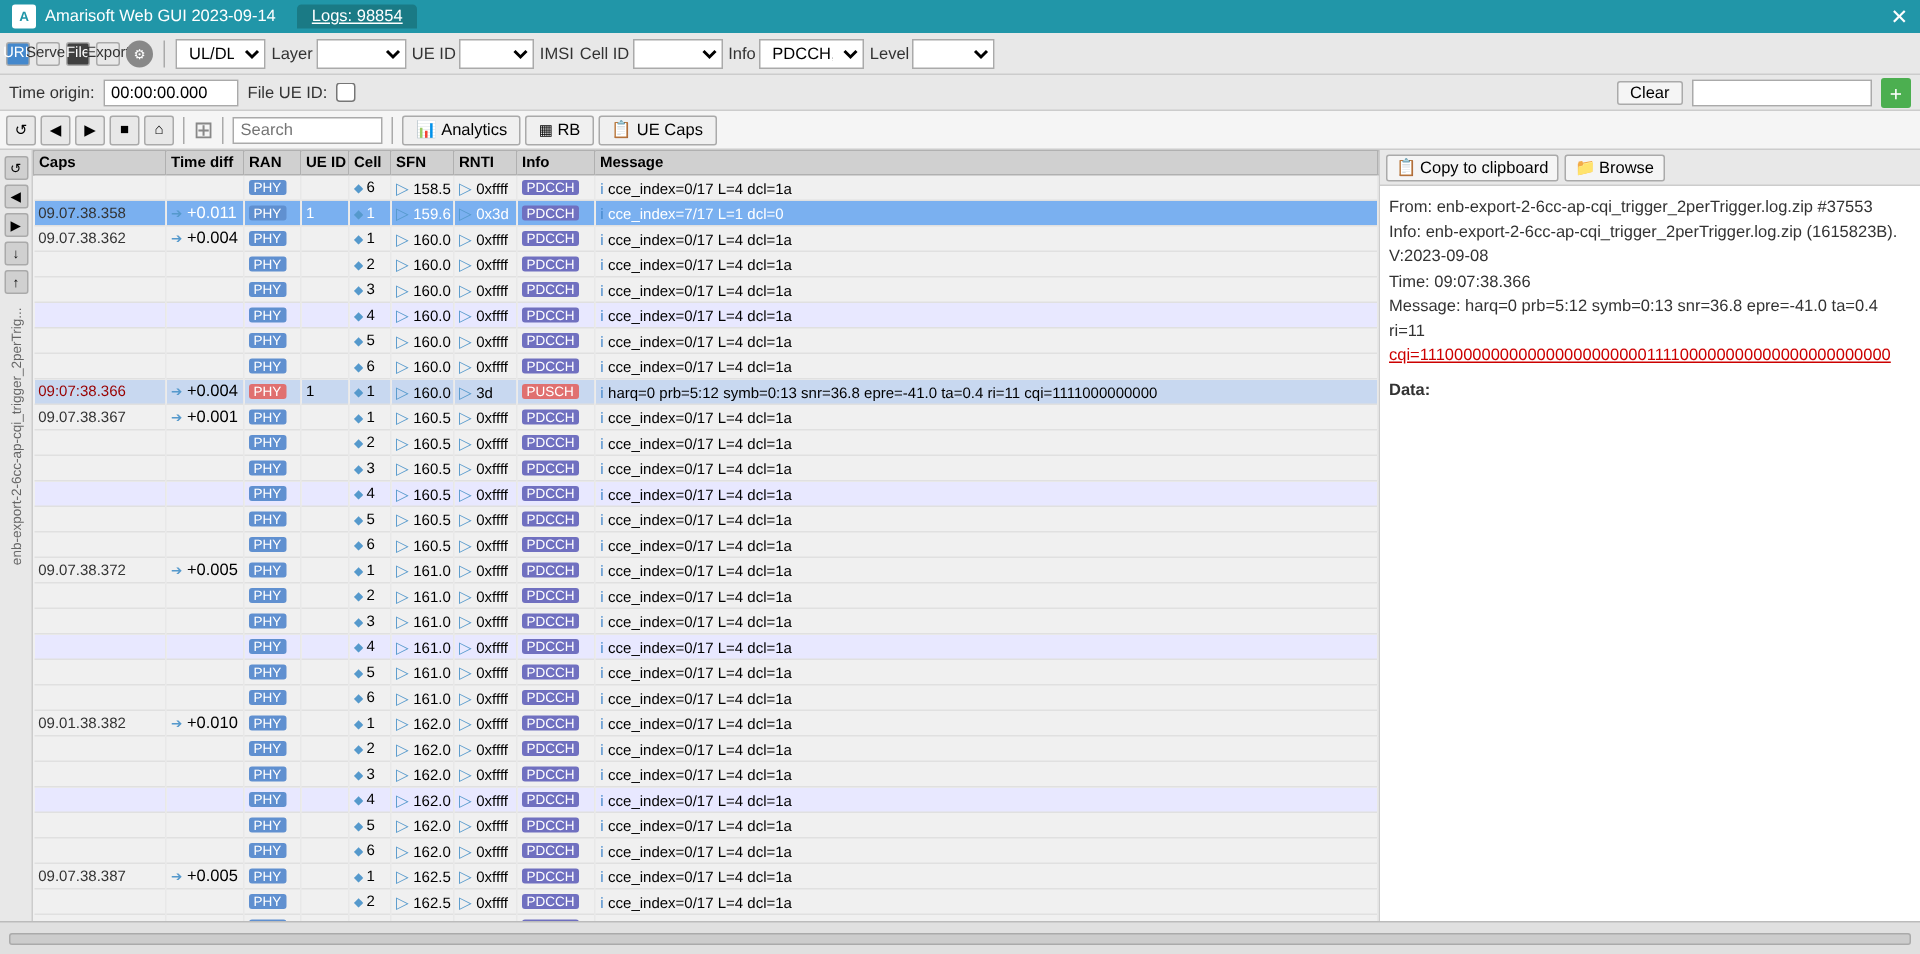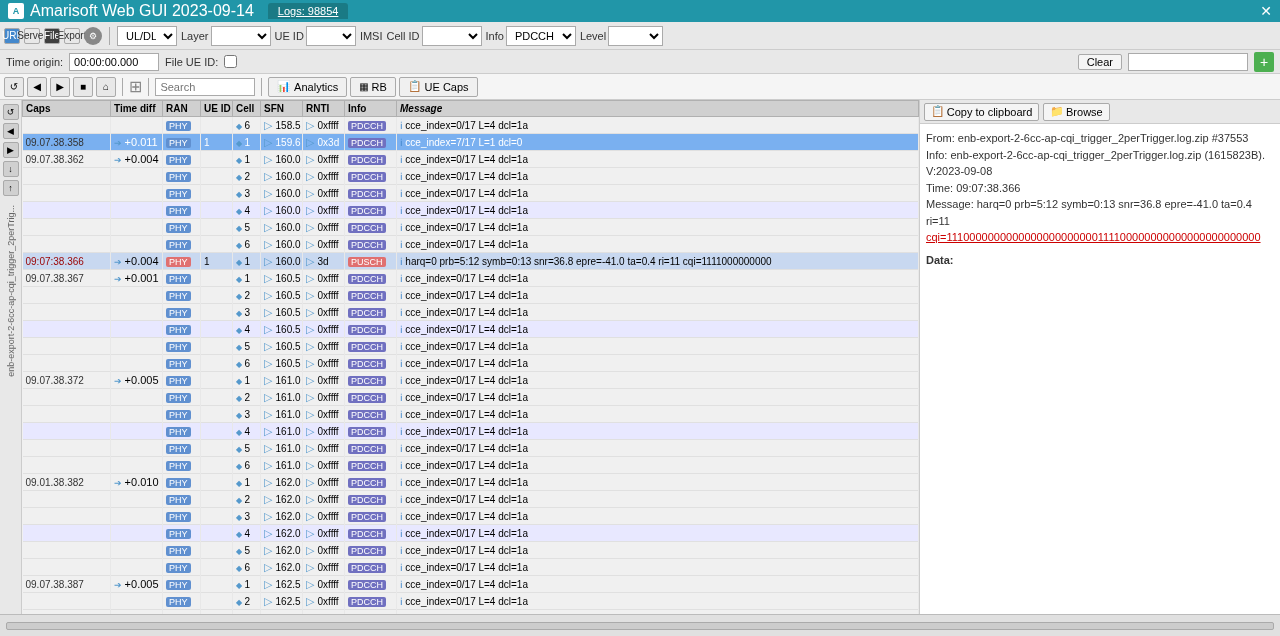--- a/index.html
+++ b/index.html
@@ -15,21 +15,21 @@
       padding: 0 8px;
       gap: 6px;
     }
     .title-bar .app-icon {
       width: 16px; height: 16px;
       background: #fff;
       border-radius: 2px;
       display: flex; align-items: center; justify-content: center;
       color: #2196a8; font-weight: bold; font-size: 9px;
     }
-    .title-bar .title-text { font-size: 16px; color: white; }
+    .title-bar .title-text { font-size: 11px; color: white; }
     .title-bar .tab {
       background: #1a7a85;
       color: white;
       padding: 2px 10px;
       border-radius: 3px 3px 0 0;
       margin-left: 8px;
       font-size: 11px;
       text-decoration: underline;
     }
 
@@ -386,21 +386,21 @@
         <thead>
           <tr>
             <th style="width:88px;">Caps</th>
             <th style="width:52px;">Time diff</th>
             <th style="width:38px;">RAN</th>
             <th style="width:32px;">UE ID</th>
             <th style="width:28px;">Cell</th>
             <th style="width:42px;">SFN</th>
             <th style="width:42px;">RNTI</th>
             <th style="width:52px;">Info</th>
-            <th style="width:auto;font-style:italic;">Message</th>
+            <th style="width:auto;">Message</th>
           </tr>
         </thead>
         <tbody id="log-tbody">
         <tr>
               <td></td>
               <td></td>
               <td><span class="phy-badge">PHY</span></td>
               <td></td>
               <td><span class="diamond-icon">◆ </span>6</td>
               <td><span style="color: rgb(85, 153, 204);">▷ </span>158.5</td>

